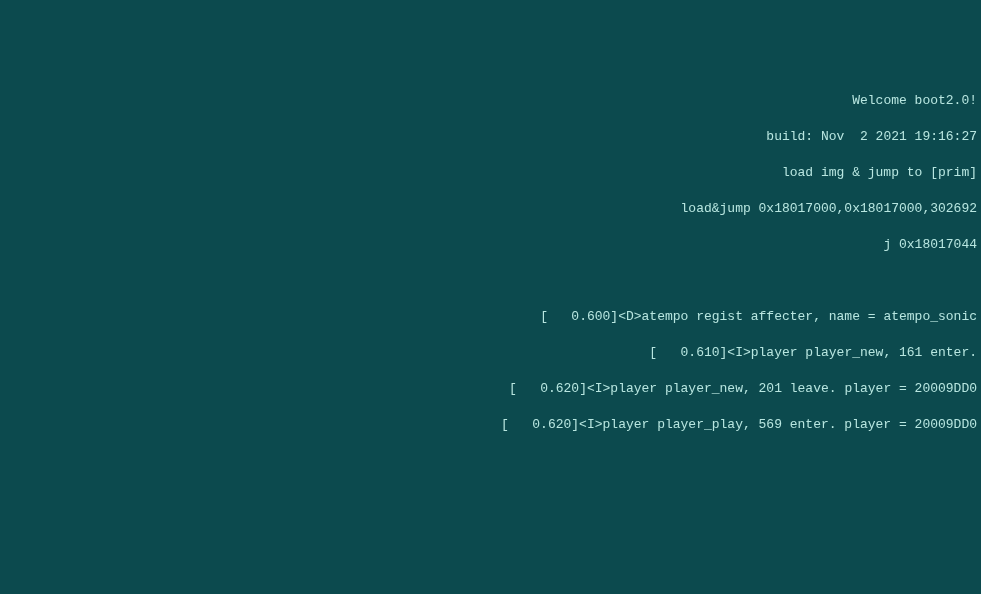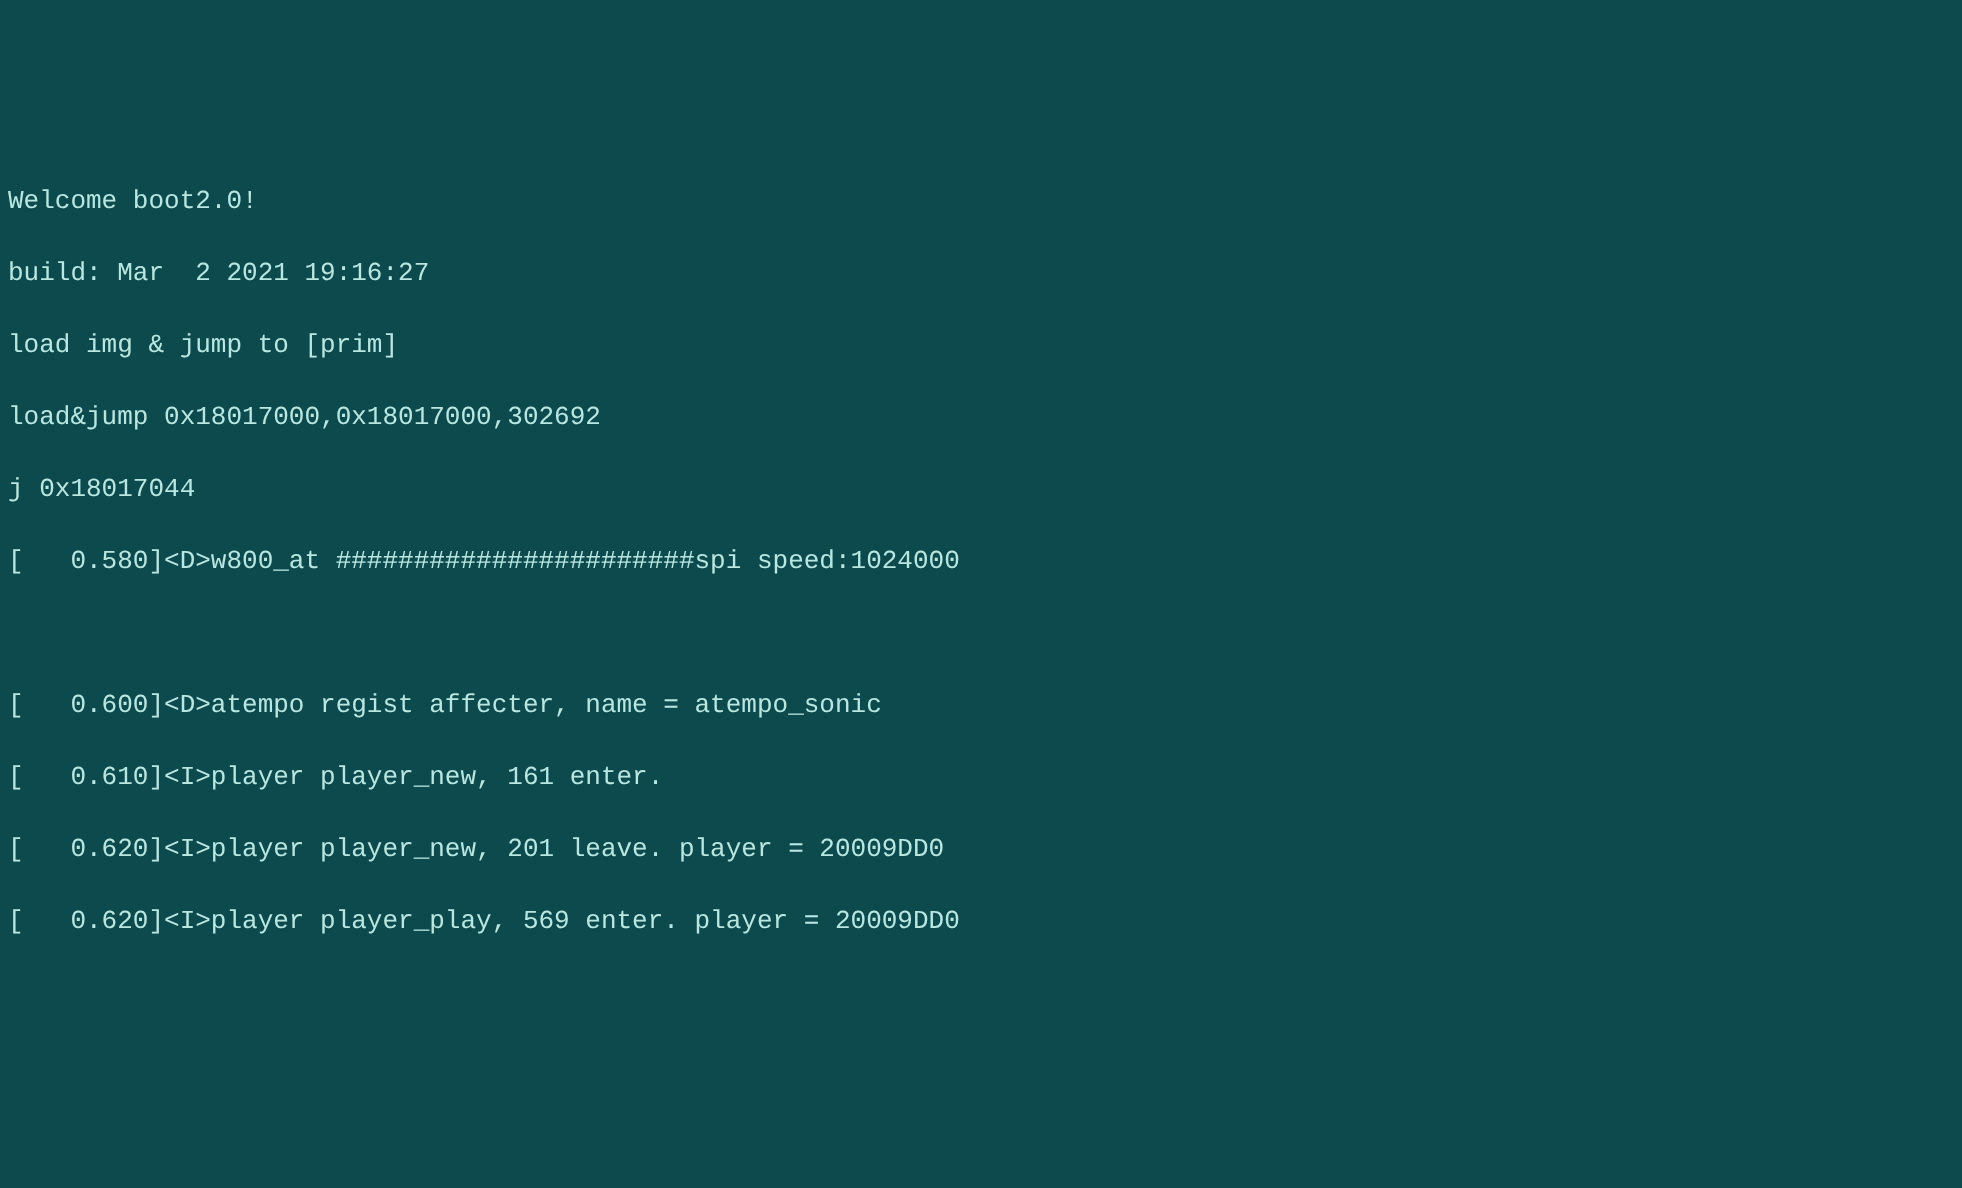--- a/index.html
+++ b/index.html
@@ -19,34 +19,34 @@
       overflow: hidden;
       white-space: pre;
     }
     .terminal {
       width: 100%;
       height: 100%;
     }
     .line {
       display: block;
       min-height: 18px;
+      text-align: right;
     }
   </style>
 </head>
 <body>
 
 
 
 <div class="terminal">
 <span class="line">Welcome boot2.0!</span>
-<span class="line">build: Mar  2 2021 19:16:27</span>
+<span class="line">build: Nov  2 2021 19:16:27</span>
 <span class="line">load img &amp; jump to [prim]</span>
 <span class="line">load&amp;jump 0x18017000,0x18017000,302692</span>
 <span class="line">j 0x18017044</span>
-<span class="line">[   0.580]&lt;D&gt;w800_at #######################spi speed:1024000</span>
 <span class="line"></span>
 <span class="line">[   0.600]&lt;D&gt;atempo regist affecter, name = atempo_sonic</span>
 <span class="line">[   0.610]&lt;I&gt;player player_new, 161 enter.</span>
 <span class="line">[   0.620]&lt;I&gt;player player_new, 201 leave. player = 20009DD0</span>
 <span class="line">[   0.620]&lt;I&gt;player player_play, 569 enter. player = 20009DD0</span>
 
 
 
 
 

